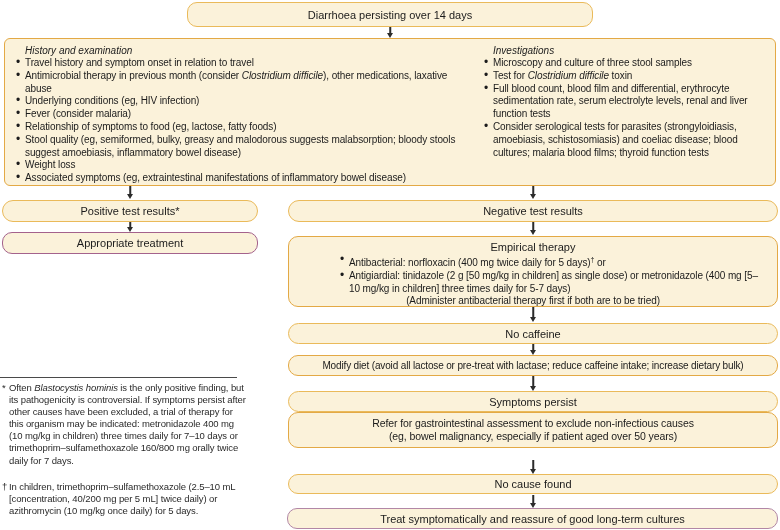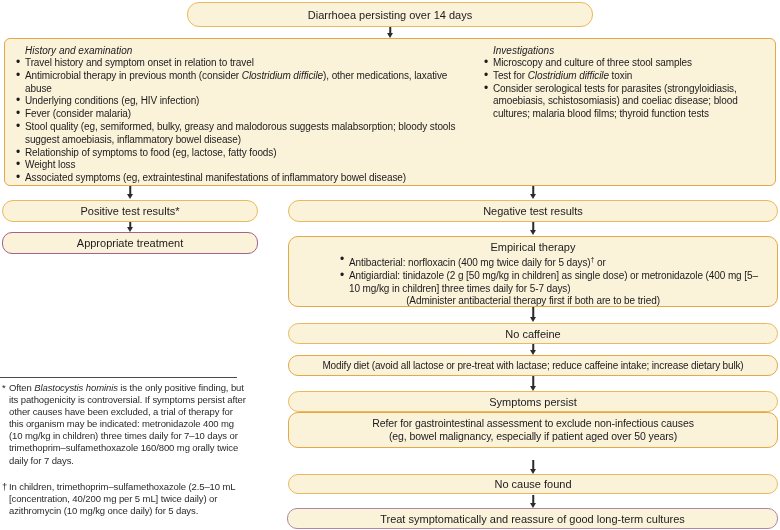--- a/index.html
+++ b/index.html
@@ -46,45 +46,46 @@
   .fn-divider { position:absolute; left:0; top:377px; width:237px; height:1px; background:#4a4a4a; }
   .footnote { position:absolute; width:246px; font-size:9.5px; line-height:12.1px; letter-spacing:-0.1px; color:#2a2a2a; }
   .footnote .fn-body { display:block; padding-left:7px; position:relative; }
   .footnote .fn-marker { position:absolute; left:0; top:0; }
 </style>
 </head>
 <body>
 
 <div class="canvas">
 
-  <div class="node pill" style="left:187px; top:2px; width:406px; height:25px;">
+  <div class="node pill" style="left:187px; top:2px; width:406px; height:25px;border-radius:10px;">
     <div class="label">Diarrhoea persisting over 14 days</div>
   </div>
 
   <div class="arrow" style="left:385px; top:27px; height:11px;"></div>
 
   <div class="main-box">
     <div class="col" style="left:10px; width:452px;">
       <div class="col-heading">History and examination</div>
       <ul class="blist">
           <li><span>Travel history and symptom onset in relation to travel</span></li>
           <li><span>Antimicrobial therapy in previous month (consider </span><i>Clostridium difficile</i><span>), other medications, laxative abuse</span></li>
           <li><span>Underlying conditions (eg, HIV infection)</span></li>
           <li><span>Fever (consider malaria)</span></li>
+          <li><span>Relationship of symptoms to food (eg, lactose, fatty foods)</span></li>
           <li><span>Stool quality (eg, semiformed, bulky, greasy and malodorous suggests malabsorption; bloody stools suggest amoebiasis, inflammatory bowel disease)</span></li>
-          <li><span>Relationship of symptoms to food (eg, lactose, fatty foods)</span></li>
           <li><span>Weight loss</span></li>
           <li><span>Associated symptoms (eg, extraintestinal manifestations of inflammatory bowel disease)</span></li>
         </ul>
     </div>
     <div class="col" style="left:478px; width:292px;">
       <div class="col-heading">Investigations</div>
       <ul class="blist">
           <li><span>Microscopy and culture of three stool samples</span></li>
           <li><span>Test for </span><i>Clostridium difficile</i><span> toxin</span></li>
+          <li><span>Full blood count, blood film and differential, erythrocyte sedimentation rate, serum electrolyte levels, renal and liver function tests</span></li>
           <li><span>Consider serological tests for parasites (strongyloidiasis, amoebiasis, schistosomiasis) and coeliac disease; blood cultures; malaria blood films; thyroid function tests</span></li>
         </ul>
     </div>
   </div>
 
   <div class="arrow" style="left:125px; top:186px; height:13px;"></div>
 
   <div class="node pill" style="left:2px; top:200px; width:256px; height:22px;">
     <div class="label">Positive test results*</div>
   </div>

